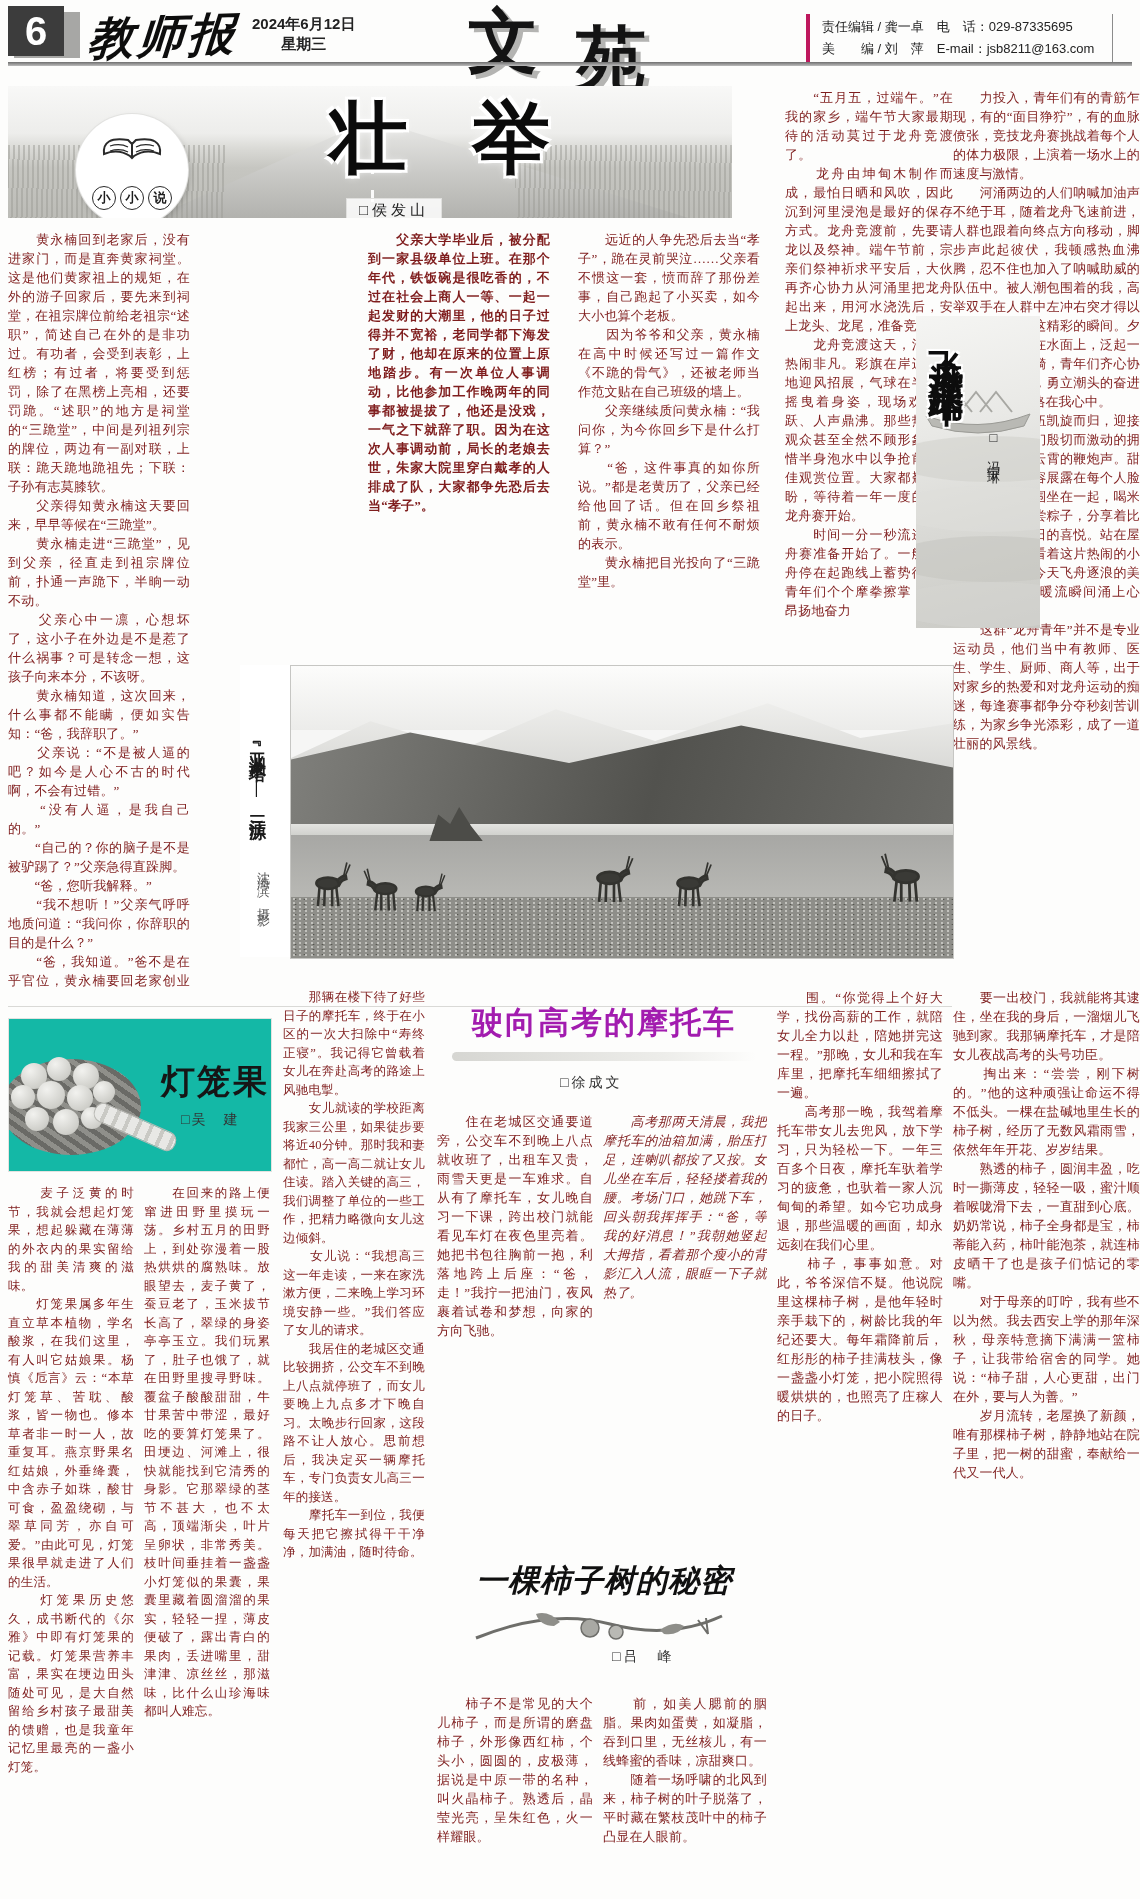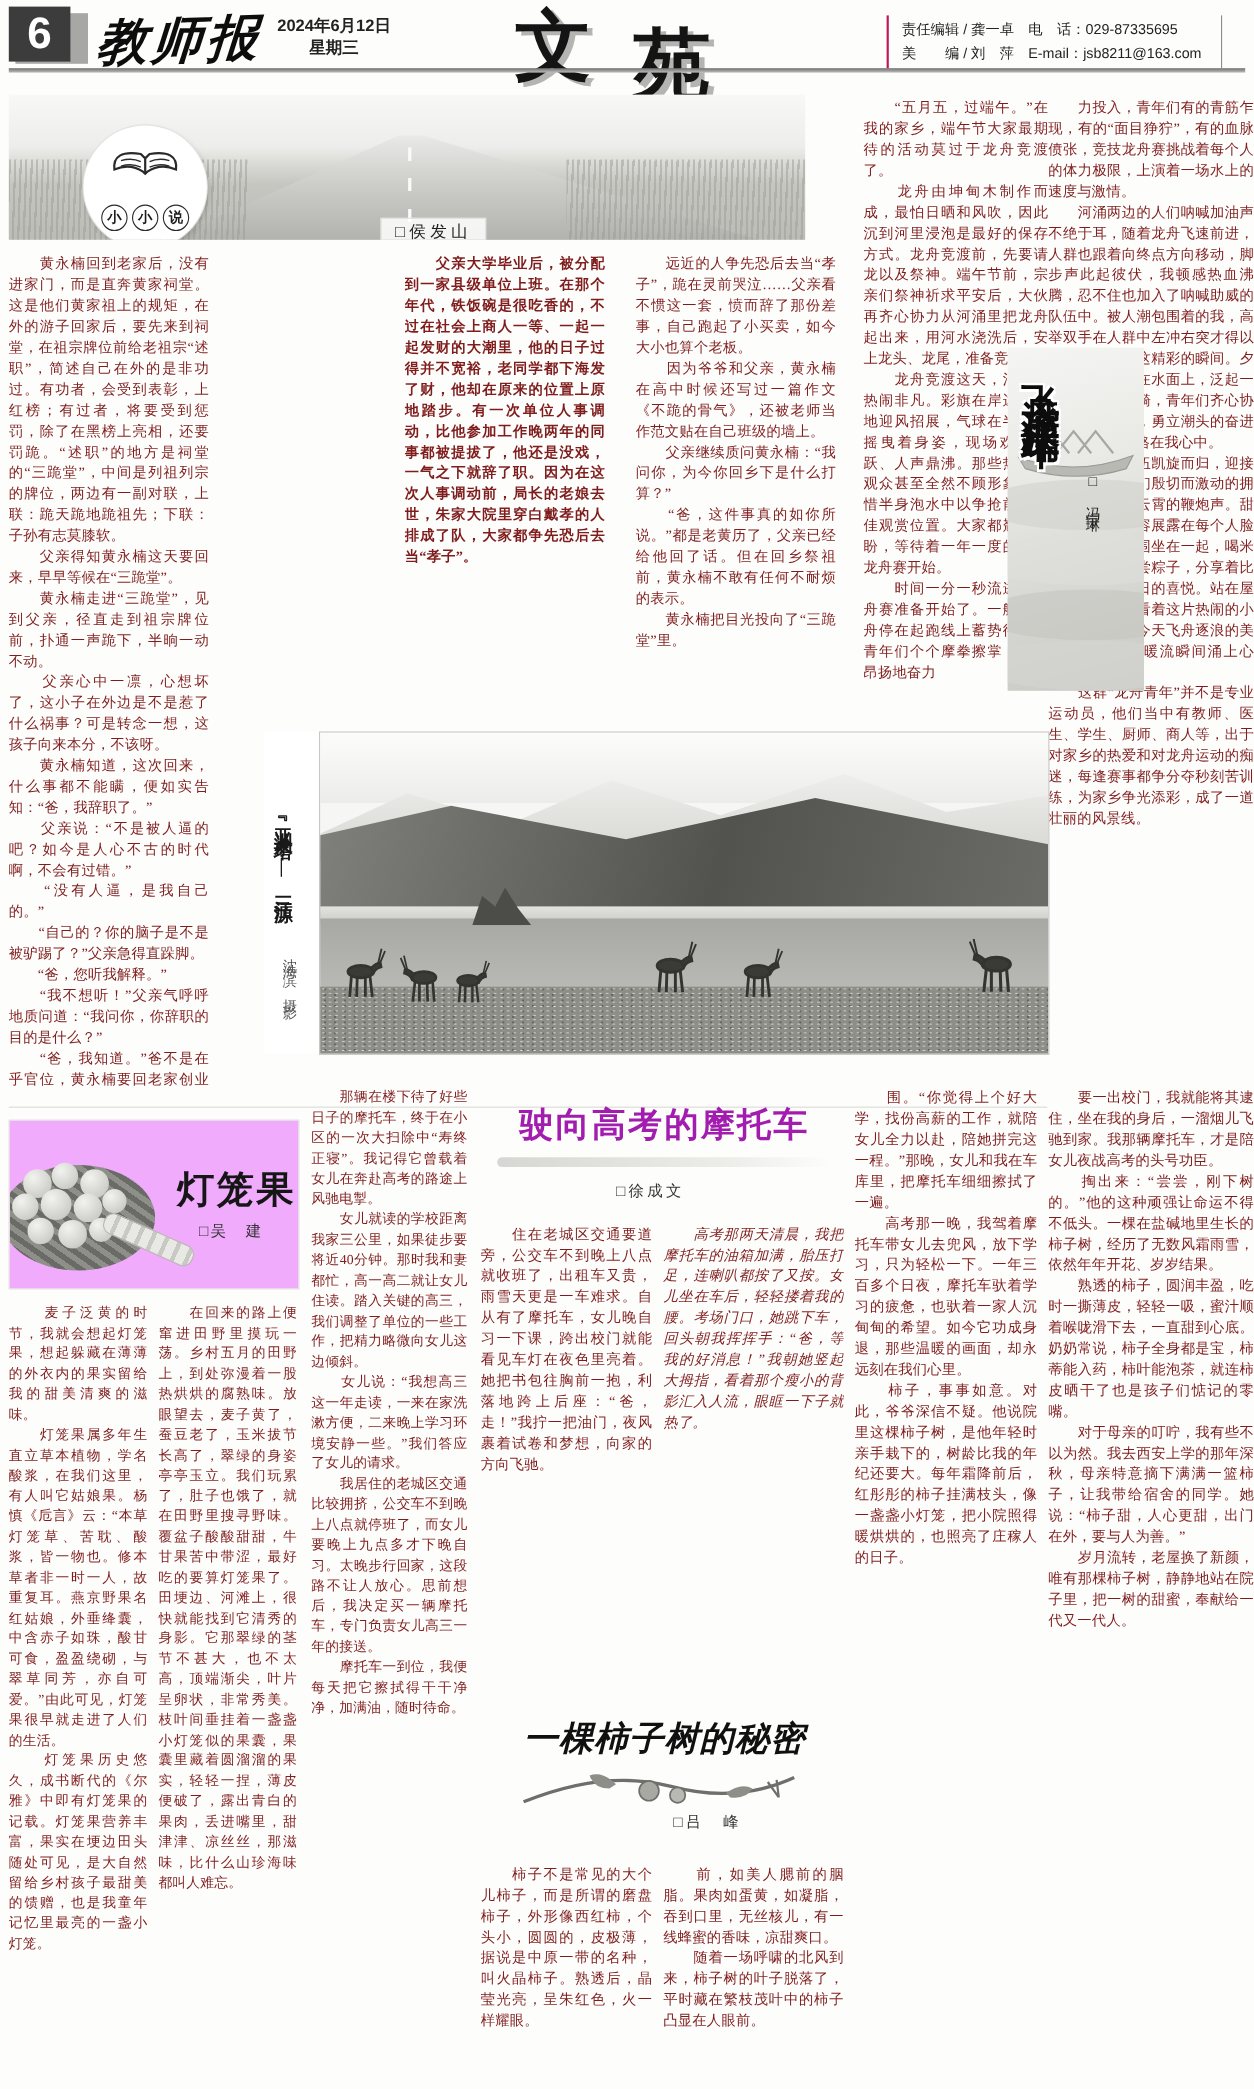--- a/index.html
+++ b/index.html
@@ -11,21 +11,21 @@
   
   .pn-shadow{left:14px;top:12px;width:66px;height:46px;background:#a7a7a5;}
   .pn-box{left:8px;top:6px;width:56px;height:50px;background:#3c3c3c;color:#fff;
           display:flex;align-items:center;justify-content:center;font-size:40px;font-weight:bold;}
   .masthead{left:88px;top:6px;font-size:46px;font-weight:bold;font-style:italic;transform:skewX(-6deg) rotate(-2deg);
             color:#0d0d0d;letter-spacing:4px;}
   .dateblock{left:252px;top:14px;font-size:15px;font-weight:bold;text-align:center;line-height:20px;color:#222;}
   .section-char{font-weight:900;font-size:70px;color:#141414;text-shadow:5px 4px 0 #b4b4b2;line-height:1;}
   .sec1{left:468px;top:6px;}
   .sec2{left:576px;top:24px;}
-  .editor-box{left:806px;top:14px;width:278px;padding:2px 12px;border-left:2px solid #be185d;border-right:1px solid #8c8c8c;
+  .editor-box{left:806px;top:14px;width:278px;padding:2px 12px;border-left:4px solid #be185d;border-right:1px solid #8c8c8c;
               font-size:13px;line-height:22px;color:#222;}
   .hdr-rule{left:8px;top:62px;width:1124px;height:4px;background:linear-gradient(180deg,#6f6f6f,#bdbdbd);}
 
   
   .col{position:absolute;overflow:hidden;text-align:justify;white-space:pre-wrap;
        font-size:13px;line-height:19px;color:#7f1d1d;letter-spacing:0.2px;}
   .col.narrow{font-size:12.5px;line-height:18.5px;}
 
   
   .banner{left:8px;top:86px;width:724px;height:132px;overflow:hidden;
@@ -74,21 +74,21 @@
   .dw-wave{position:absolute;width:160%;height:46px;left:-20%;border-radius:50%;opacity:.55;}
   .w1{top:120px;background:#cfcfca;}
   .w2{top:170px;background:#dededa;}
   .w3{top:220px;background:#c4c4bf;}
   .w4{top:266px;background:#d6d6d1;}
   .dw-title{left:928px;top:322px;height:300px;font-size:35px;font-weight:900;color:#0d0d0d;letter-spacing:7px;line-height:1;
             text-shadow:-2px -2px 0 #fff,2px -2px 0 #fff,-2px 2px 0 #fff,2px 2px 0 #fff;}
   .dw-byline{left:984px;top:430px;height:120px;font-size:13px;color:#222;letter-spacing:5px;}
 
   
-  .dlg-head{left:8px;top:1018px;width:262px;height:152px;background:#f0abfc;border:1px solid #e3e3e0;overflow:hidden;}
+  .dlg-head{left:8px;top:1018px;width:262px;height:152px;background:#14b8a6;border:1px solid #e3e3e0;overflow:hidden;}
   .basket{position:absolute;left:-14px;top:10px;width:158px;height:132px;}
   .basket-bowl{position:absolute;left:6px;top:30px;width:140px;height:96px;border-radius:50%;
                background:repeating-linear-gradient(35deg,#6a6a66 0 5px,#8f8f8a 5px 10px);}
   .fruit{position:absolute;border-radius:50%;background:radial-gradient(circle at 35% 30%,#f2f2ef,#cfcfca 70%,#b6b6b0);}
   .basket-handle{position:absolute;left:96px;top:88px;width:86px;height:18px;border-radius:9px;transform:rotate(24deg);
                  background:repeating-linear-gradient(90deg,#e8e8e5 0 8px,#c9c9c4 8px 12px);border:1px solid #b9b9b4;}
   .dlg-title{left:168px;top:1062px;font-size:34px;font-weight:900;color:#161616;letter-spacing:2px;}
   .dlg-byline{left:188px;top:1112px;font-size:14px;color:#333;letter-spacing:2px;}
 
   
@@ -133,20 +133,21 @@
         <path d="M28 40 Q26 22 52 26 L56 30 L60 26 Q86 22 84 40 Q70 34 58 42 L56 44 L54 42 Q42 34 28 40 Z" fill="#fff" stroke="#2a2a2a" stroke-width="2"></path>
         <path d="M56 30 L56 44" stroke="#2a2a2a" stroke-width="2"></path>
         <path d="M34 32 Q44 29 52 33 M34 37 Q44 34 52 38 M60 33 Q68 29 78 32 M60 38 Q68 34 78 37" fill="none" stroke="#2a2a2a" stroke-width="1.3"></path>
       </svg>
       <div class="badge-circles">
         <span class="badge-c">小</span>
         <span class="badge-c">小</span>
         <span class="badge-c">说</span>
       </div>
     </div>
+    <div class="abs zj-title">壮举</div>
     <div class="abs zj-byline">□侯发山</div>
   </div>
 
   <div class="col" style="left:8px;top:230px;width:182px;height:762px;">　　黄永楠回到老家后，没有进家门，而是直奔黄家祠堂。这是他们黄家祖上的规矩，在外的游子回家后，要先来到祠堂，在祖宗牌位前给老祖宗“述职”，简述自己在外的是非功过。有功者，会受到表彰，上红榜；有过者，将要受到惩罚，除了在黑榜上亮相，还要罚跪。“述职”的地方是祠堂的“三跪堂”，中间是列祖列宗的牌位，两边有一副对联，上联：跪天跪地跪祖先；下联：子孙有志莫膝软。
 　　父亲得知黄永楠这天要回来，早早等候在“三跪堂”。
 　　黄永楠走进“三跪堂”，见到父亲，径直走到祖宗牌位前，扑通一声跪下，半晌一动不动。
 　　父亲心中一凛，心想坏了，这小子在外边是不是惹了什么祸事？可是转念一想，这孩子向来本分，不该呀。
 　　黄永楠知道，这次回来，什么事都不能瞒，便如实告知：“爸，我辞职了。”
 　　父亲说：“不是被人逼的吧？如今是人心不古的时代啊，不会有过错。”
 　　“没有人逼，是我自己的。”

